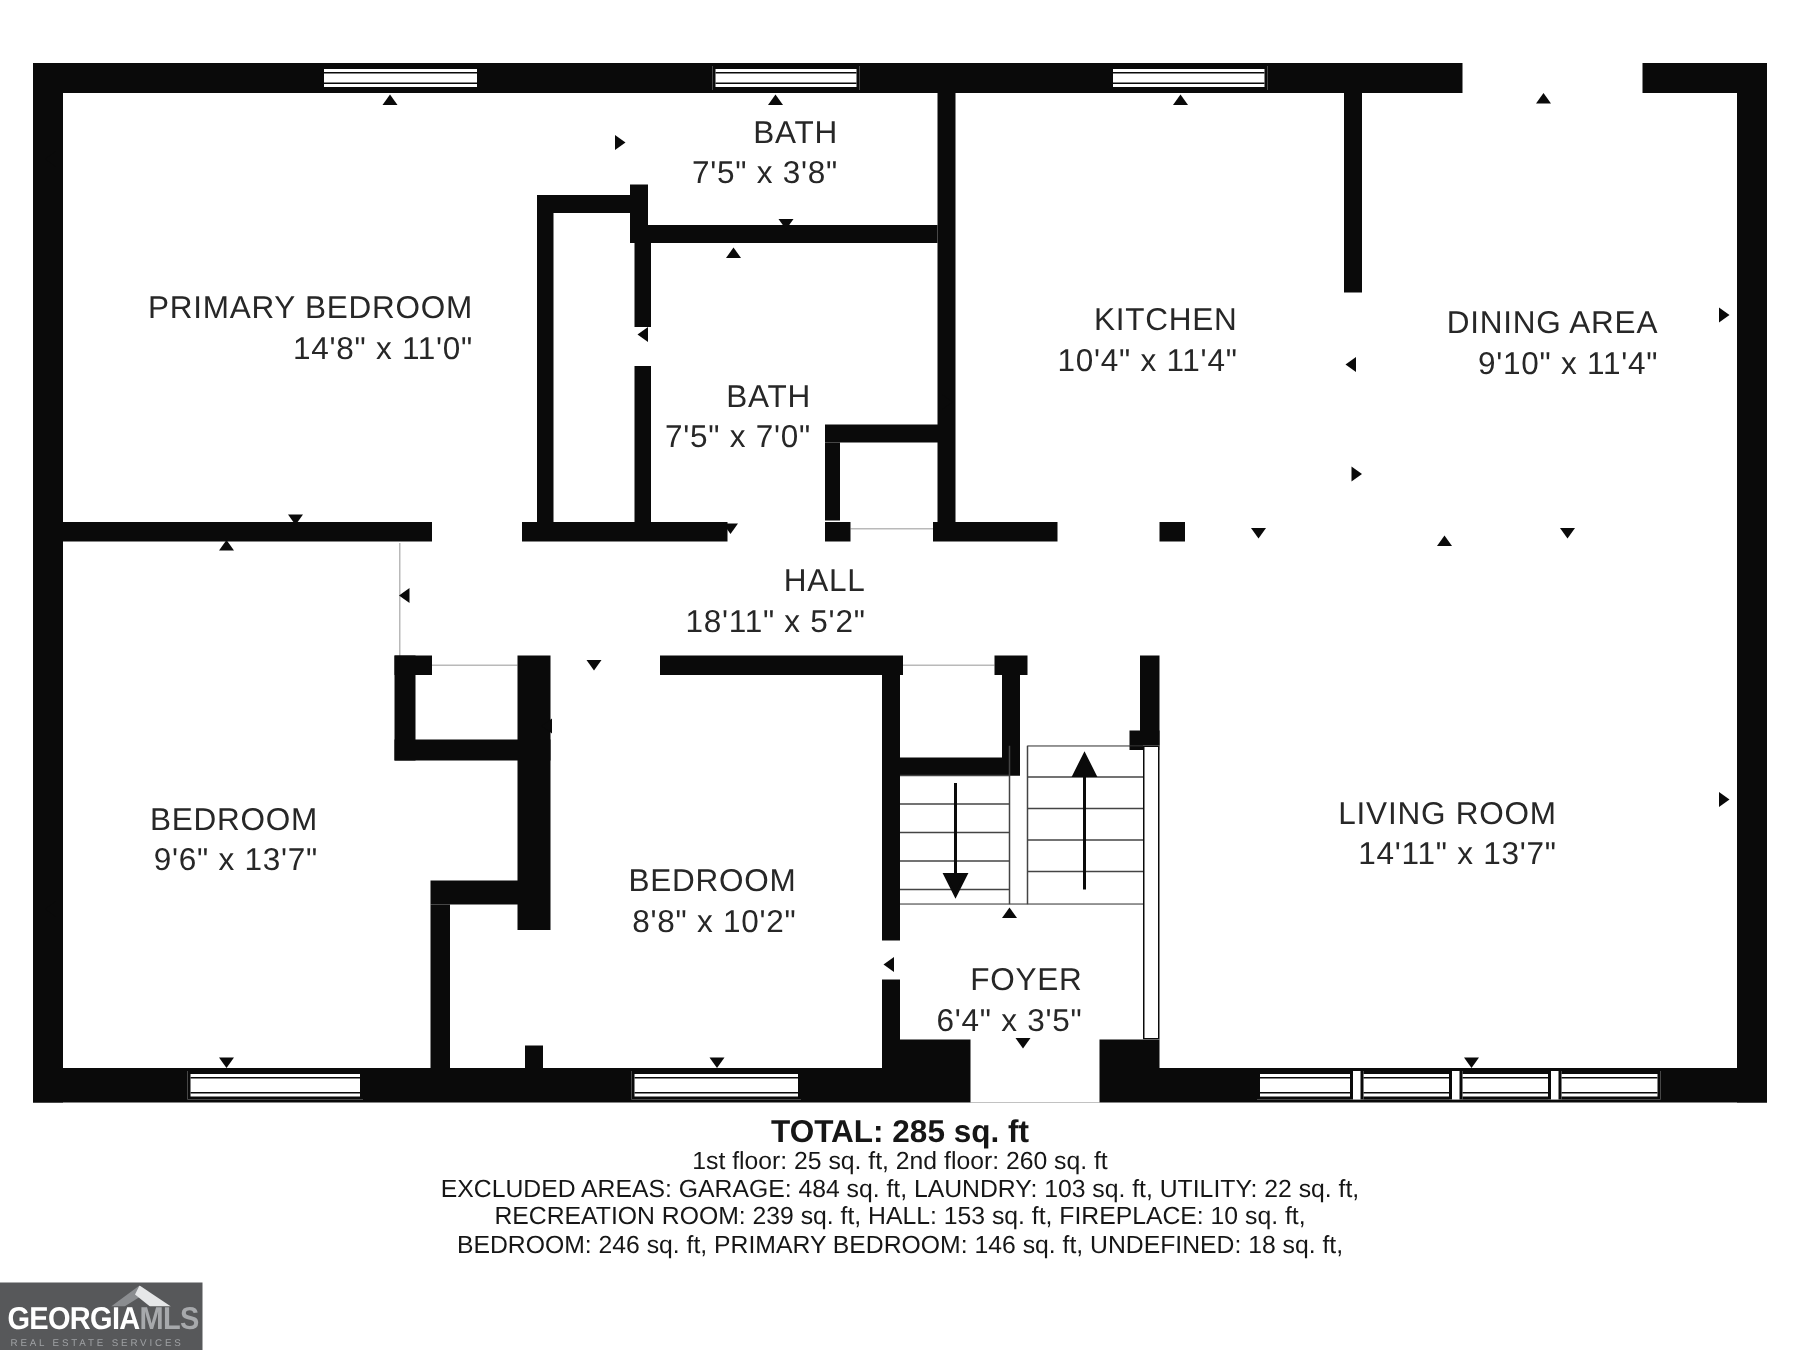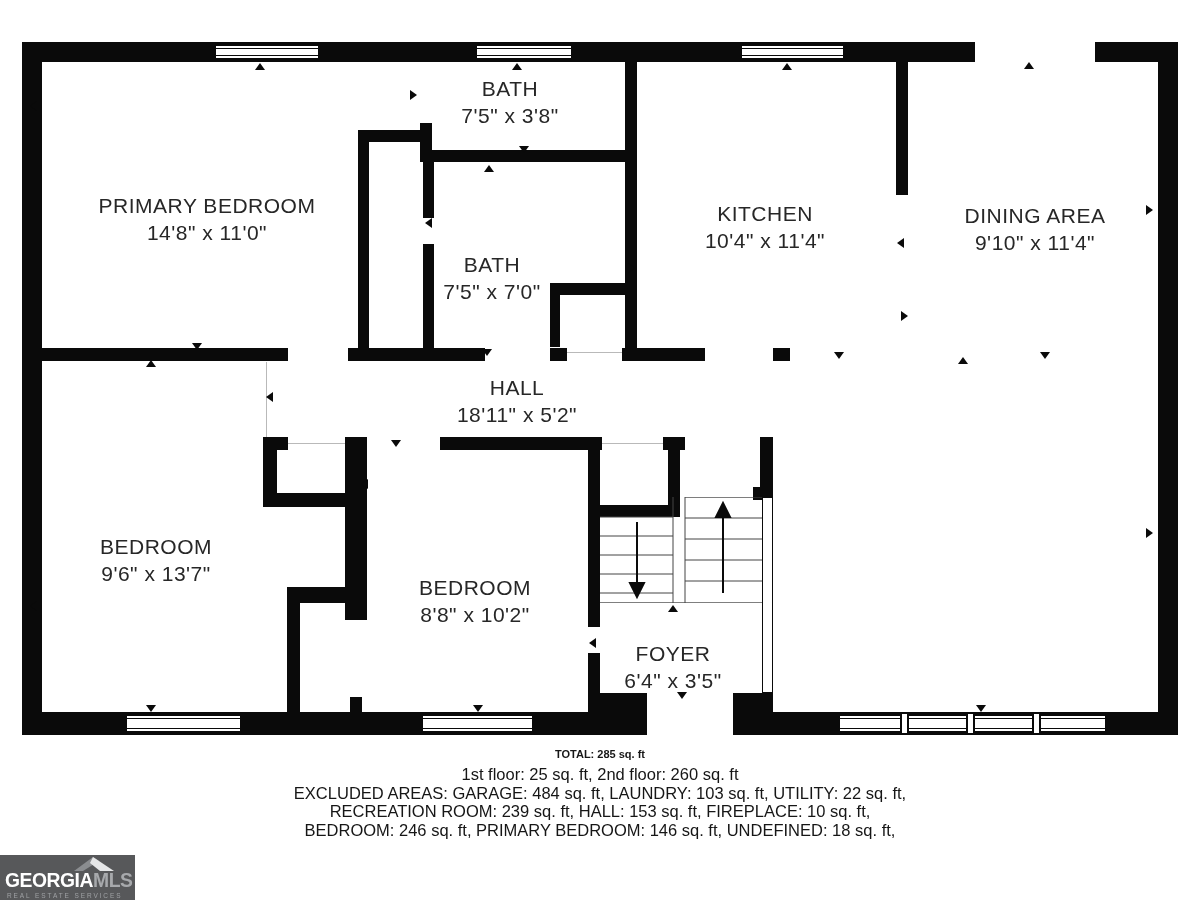--- a/index.html
+++ b/index.html
@@ -12,26 +12,26 @@
   .window::before{content:"";position:absolute;left:0;right:0;top:2px;border-top:1.5px solid #0a0a0a;}
   .window::after{content:"";position:absolute;left:0;right:0;bottom:2px;border-bottom:1.5px solid #0a0a0a;}
   .mullion{position:absolute;background:#fff;border-left:2px solid #0a0a0a;border-right:2px solid #0a0a0a;box-sizing:border-box;}
   .doorgap{position:absolute;background:#fff;}
   .railing{position:absolute;background:#fff;border:1.5px solid #0a0a0a;box-sizing:border-box;}
   .tri{position:absolute;width:0;height:0;border-style:solid;border-color:transparent;}
   .tri.up{border-width:0 5px 7px 5px;border-bottom-color:#0a0a0a;}
   .tri.down{border-width:7px 5px 0 5px;border-top-color:#0a0a0a;}
   .tri.left{border-width:5px 7px 5px 0;border-right-color:#0a0a0a;}
   .tri.right{border-width:5px 0 5px 7px;border-left-color:#0a0a0a;}
-  .room-label{position:absolute;transform:translateX(-50%);text-align:center;white-space:nowrap;
+  .room-label{position:absolute;transform:translateX(-50%);text-align:right;white-space:nowrap;
               color:#272727;font-size:21px;line-height:27px;letter-spacing:.5px;}
   .stairs{position:absolute;left:600px;top:497px;width:162px;height:106px;}
   .footer{position:absolute;left:0;top:744px;width:1200px;text-align:center;color:#161616;}
   .footer p{margin:0;font-size:16.5px;line-height:18.5px;}
-  .footer .total{font-weight:bold;font-size:11px;line-height:21px;}
+  .footer .total{font-weight:bold;font-size:21px;line-height:21px;}
   .footer .disclaimer{margin-top:11px;font-size:8px;letter-spacing:.3px;color:#c3c3c3;}
   .logo{position:absolute;left:0;top:855px;width:135px;height:45px;background:#57585a;}
   .logo .brandline{position:absolute;left:5px;top:13px;font-weight:bold;font-size:21px;letter-spacing:-.5px;
                    transform:scaleX(.92);transform-origin:left;white-space:nowrap;}
   .logo .georgia{color:#ffffff;}
   .logo .mls{color:#a7a9ac;}
   .logo .tagline{position:absolute;left:7px;top:37px;font-size:6.5px;letter-spacing:1.9px;color:#9fa1a4;white-space:nowrap;}
   .logo svg{position:absolute;left:74px;top:2px;}
 </style>
 </head>
@@ -189,20 +189,24 @@
       <div>9'6" x 13'7"</div>
     </div>
     <div class="room-label" style="left:475px;top:574px">
       <div>BEDROOM</div>
       <div>8'8" x 10'2"</div>
     </div>
     <div class="room-label" style="left:673px;top:640px">
       <div>FOYER</div>
       <div>6'4" x 3'5"</div>
     </div>
+    <div class="room-label" style="left:965px;top:529px">
+      <div>LIVING ROOM</div>
+      <div>14'11" x 13'7"</div>
+    </div>
   </div>
 
   <div class="footer">
     <p class="total">TOTAL: 285 sq. ft</p>
     <p>1st floor: 25 sq. ft, 2nd floor: 260 sq. ft</p>
     <p>EXCLUDED AREAS: GARAGE: 484 sq. ft, LAUNDRY: 103 sq. ft, UTILITY: 22 sq. ft,</p>
     <p>RECREATION ROOM: 239 sq. ft, HALL: 153 sq. ft, FIREPLACE: 10 sq. ft,</p>
     <p>BEDROOM: 246 sq. ft, PRIMARY BEDROOM: 146 sq. ft, UNDEFINED: 18 sq. ft,</p>
   </div>
 

